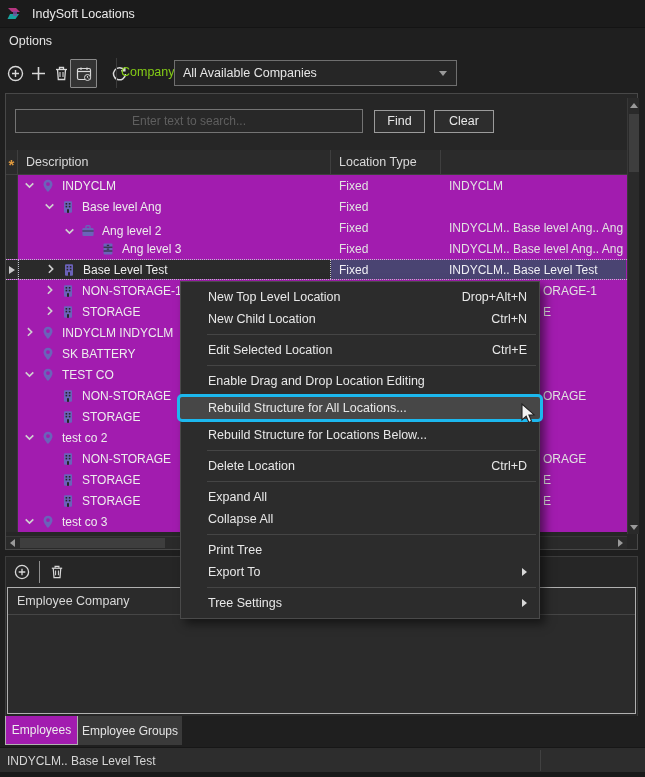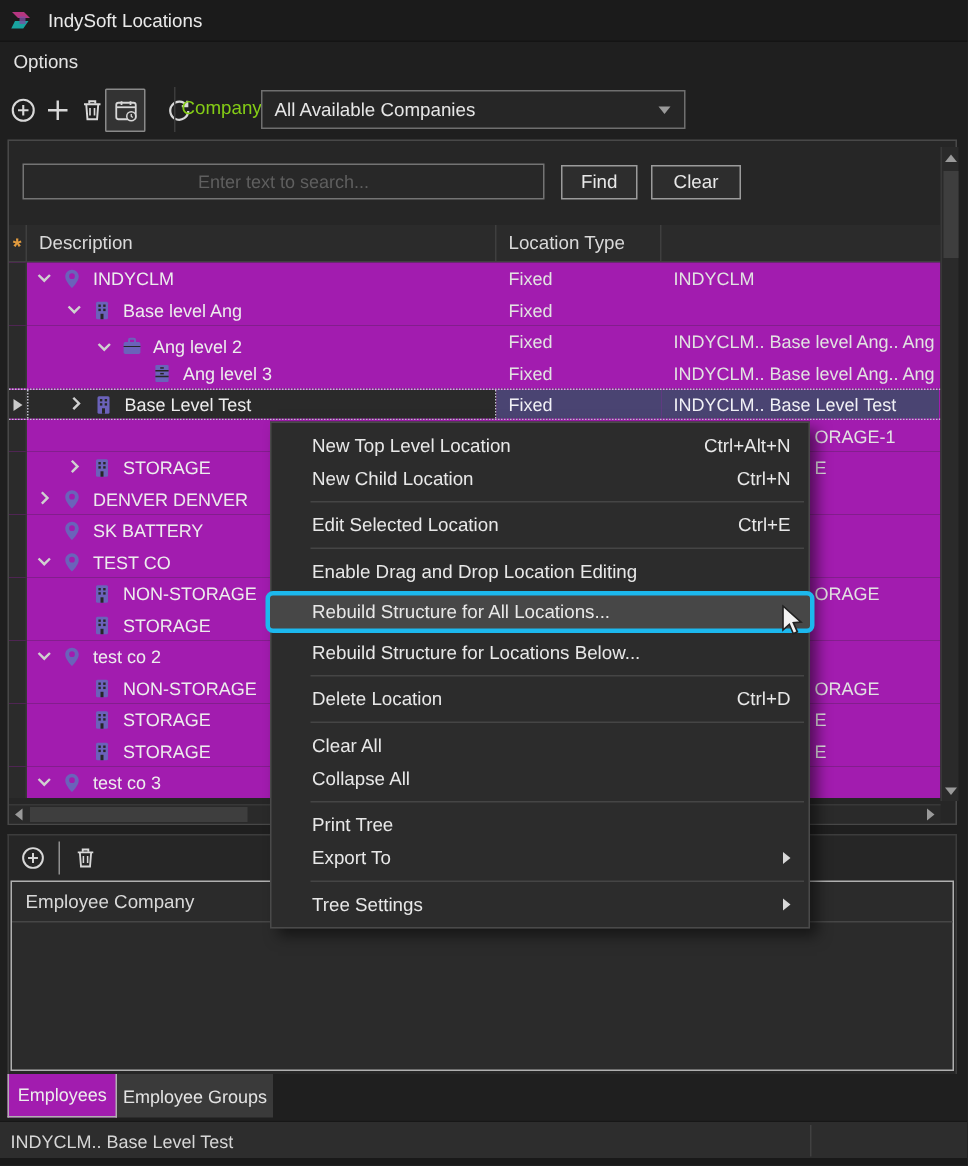--- a/index.html
+++ b/index.html
@@ -251,20 +251,34 @@
         </div>
         <div class="c-type">
           <span>Fixed</span>
         </div>
         <div class="c-bc">
           <span>INDYCLM.. Base Level Test</span>
         </div>
       </div>
       <div class="trow">
         <div class="c-ind"></div>
+        <div class="c-desc" style="padding-left: 25px;">
+          <svg viewBox="0 0 12 12" class="chev">
+            <path d="M4.5 2 L8 5.5 L4.5 9" fill="none" stroke="#d0d0d0" stroke-width="1.5"></path>
+          </svg>
+          <svg viewBox="0 0 14 14" class="ticon">
+            <rect x="3" y="1.2" width="8" height="11.6" rx="1" fill="#6b62ba"></rect>
+             <rect x="4.6" y="3" width="1.6" height="1.6" fill="#262626"></rect>
+            <rect x="7.8" y="3" width="1.6" height="1.6" fill="#262626"></rect>
+             <rect x="4.6" y="5.8" width="1.6" height="1.6" fill="#262626"></rect>
+            <rect x="7.8" y="5.8" width="1.6" height="1.6" fill="#262626"></rect>
+             <rect x="6" y="9.2" width="2" height="3.6" fill="#262626"></rect>
+          </svg>
+          <span class="label">NON-STORAGE-1</span>
+        </div>
         <div class="c-type"></div>
         <div class="c-bc"></div>
         <span class="bc-frag">ORAGE-1</span>
       </div>
       <div class="trow">
         <div class="c-ind"></div>
         <div class="c-desc" style="padding-left: 25px;">
           <svg viewBox="0 0 12 12" class="chev">
             <path d="M4.5 2 L8 5.5 L4.5 9" fill="none" stroke="#d0d0d0" stroke-width="1.5"></path>
           </svg>
@@ -284,21 +298,21 @@
       </div>
       <div class="trow">
         <div class="c-ind"></div>
         <div class="c-desc" style="padding-left: 5px;">
           <svg viewBox="0 0 12 12" class="chev">
             <path d="M4.5 2 L8 5.5 L4.5 9" fill="none" stroke="#d0d0d0" stroke-width="1.5"></path>
           </svg>
           <svg viewBox="0 0 14 14" class="ticon">
             <path fill="#6b62ba" fill-rule="evenodd" d="M7 .8C4.5.8 2.5 2.8 2.5 5.3 2.5 8.6 7 13 7 13s4.5-4.4 4.5-7.7C11.5 2.8 9.5.8 7 .8zm0 6.2a1.9 1.9 0 1 1 0-3.8 1.9 1.9 0 0 1 0 3.8z"></path>
           </svg>
-          <span class="label">DENVER DENVER</span>
+          <span class="label">INDYCLM INDYCLM</span>
         </div>
         <div class="c-type"></div>
         <div class="c-bc"></div>
       </div>
       <div class="trow">
         <div class="c-ind"></div>
         <div class="c-desc" style="padding-left: 5px;">
           <svg viewBox="0 0 12 12" class="chev empty"></svg>
           <svg viewBox="0 0 14 14" class="ticon">
             <path fill="#6b62ba" fill-rule="evenodd" d="M7 .8C4.5.8 2.5 2.8 2.5 5.3 2.5 8.6 7 13 7 13s4.5-4.4 4.5-7.7C11.5 2.8 9.5.8 7 .8zm0 6.2a1.9 1.9 0 1 1 0-3.8 1.9 1.9 0 0 1 0 3.8z"></path>
@@ -490,21 +504,21 @@
 
 <div class="statusbar">
   <span class="txt">INDYCLM.. Base Level Test</span>
   <div class="status-sep"></div>
 </div>
 <div class="bottom-strip"></div>
 
 <div class="ctx-menu" id="ctx-menu">
     <div class="mi">
       <span class="ml">New Top Level Location</span>
-      <span class="ms">Ctrl+Alt+N</span>
+      <span class="ms">Drop+Alt+N</span>
     </div>
     <div class="mi">
       <span class="ml">New Child Location</span>
       <span class="ms">Ctrl+N</span>
     </div>
     <div class="msep"></div>
     <div class="mi">
       <span class="ml">Edit Selected Location</span>
       <span class="ms">Ctrl+E</span>
     </div>
@@ -518,21 +532,21 @@
     <div class="mi">
       <span class="ml">Rebuild Structure for Locations Below...</span>
     </div>
     <div class="msep"></div>
     <div class="mi">
       <span class="ml">Delete Location</span>
       <span class="ms">Ctrl+D</span>
     </div>
     <div class="msep"></div>
     <div class="mi">
-      <span class="ml">Clear All</span>
+      <span class="ml">Expand All</span>
     </div>
     <div class="mi">
       <span class="ml">Collapse All</span>
     </div>
     <div class="msep"></div>
     <div class="mi">
       <span class="ml">Print Tree</span>
     </div>
     <div class="mi">
       <span class="ml">Export To</span>

